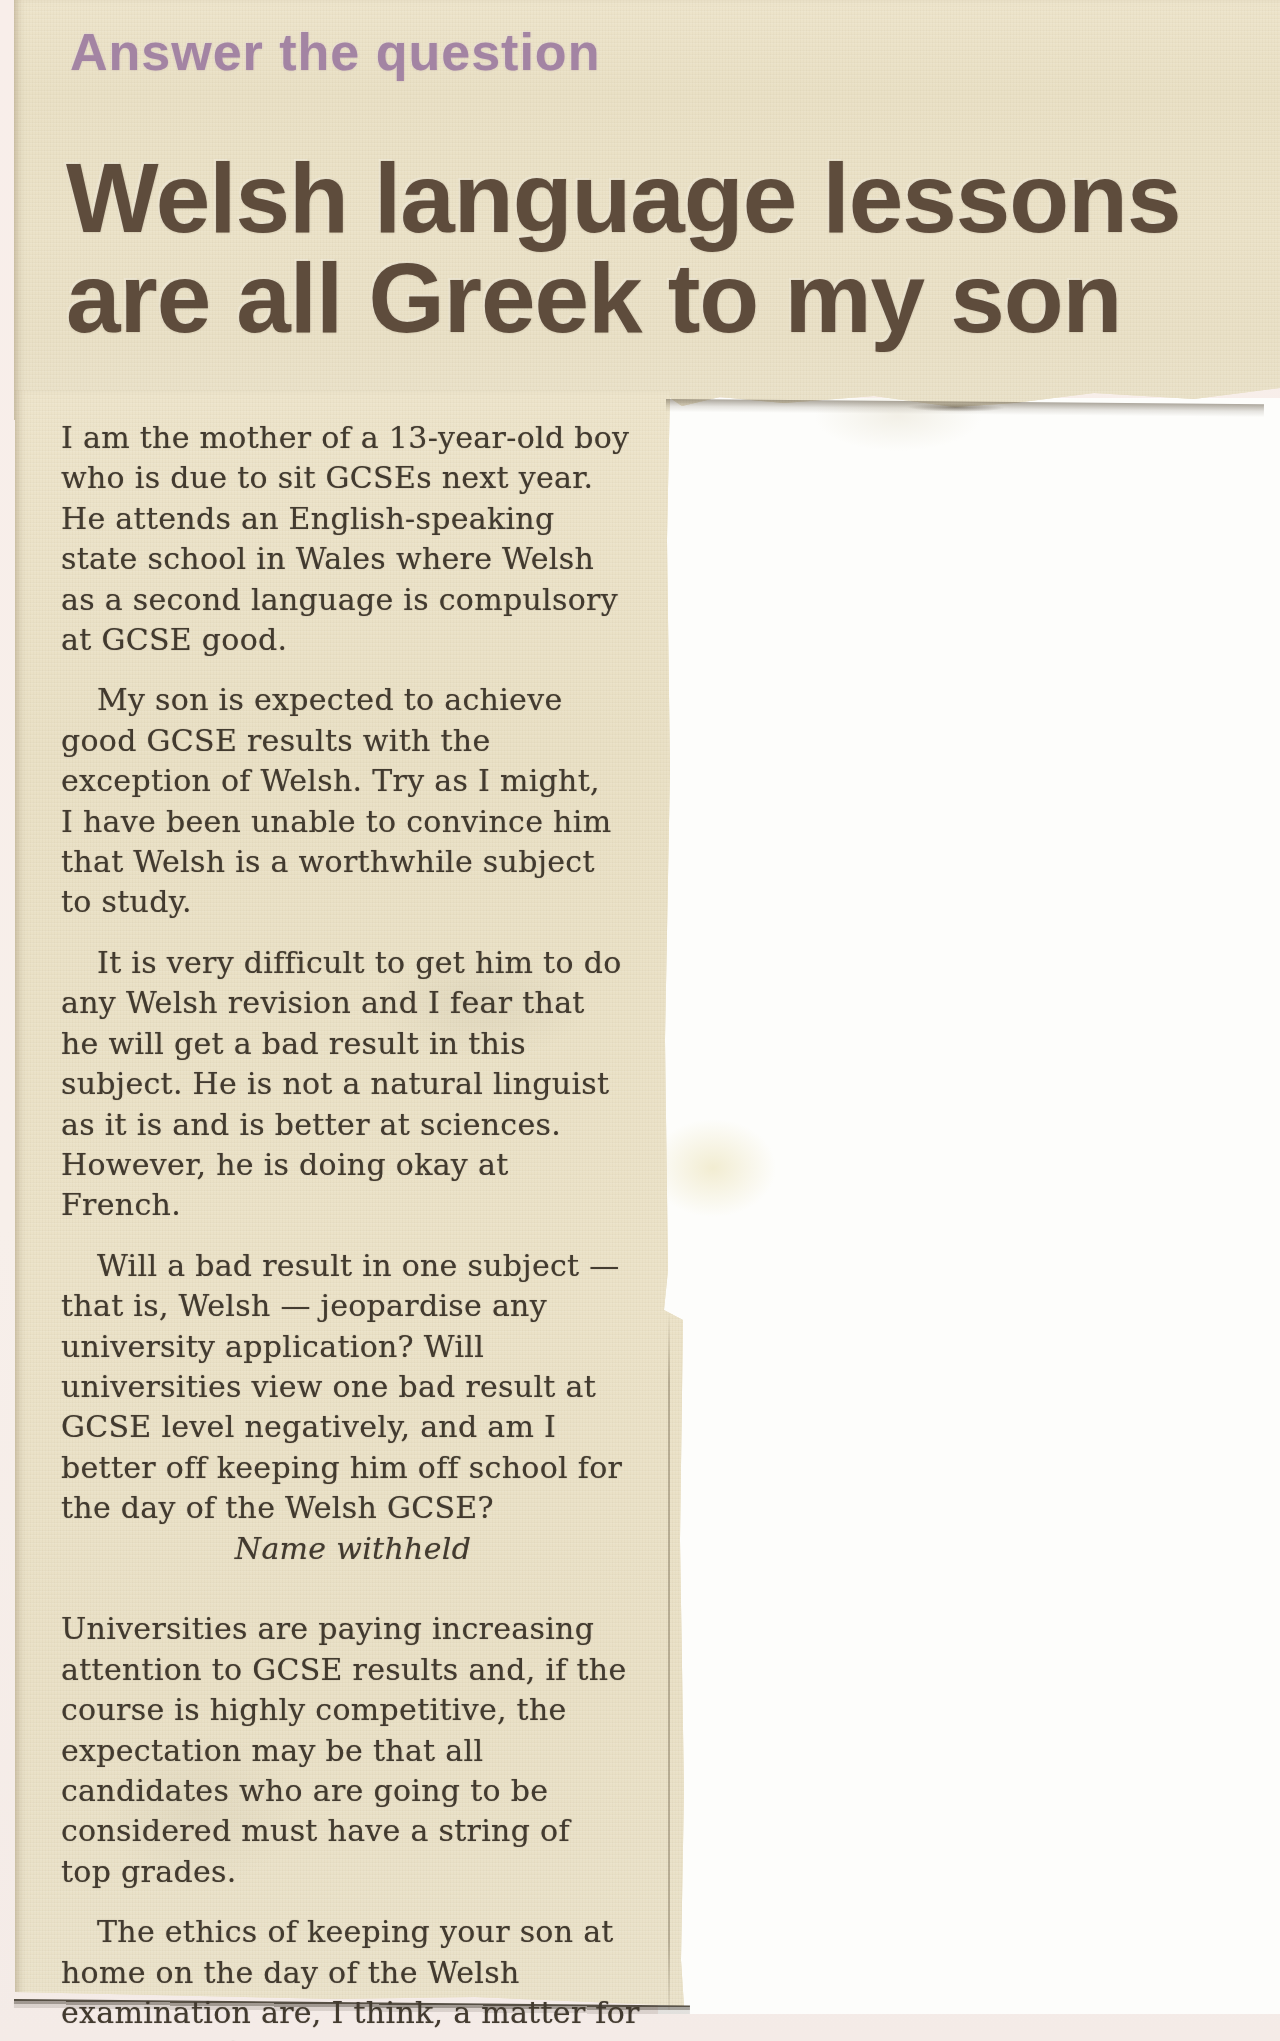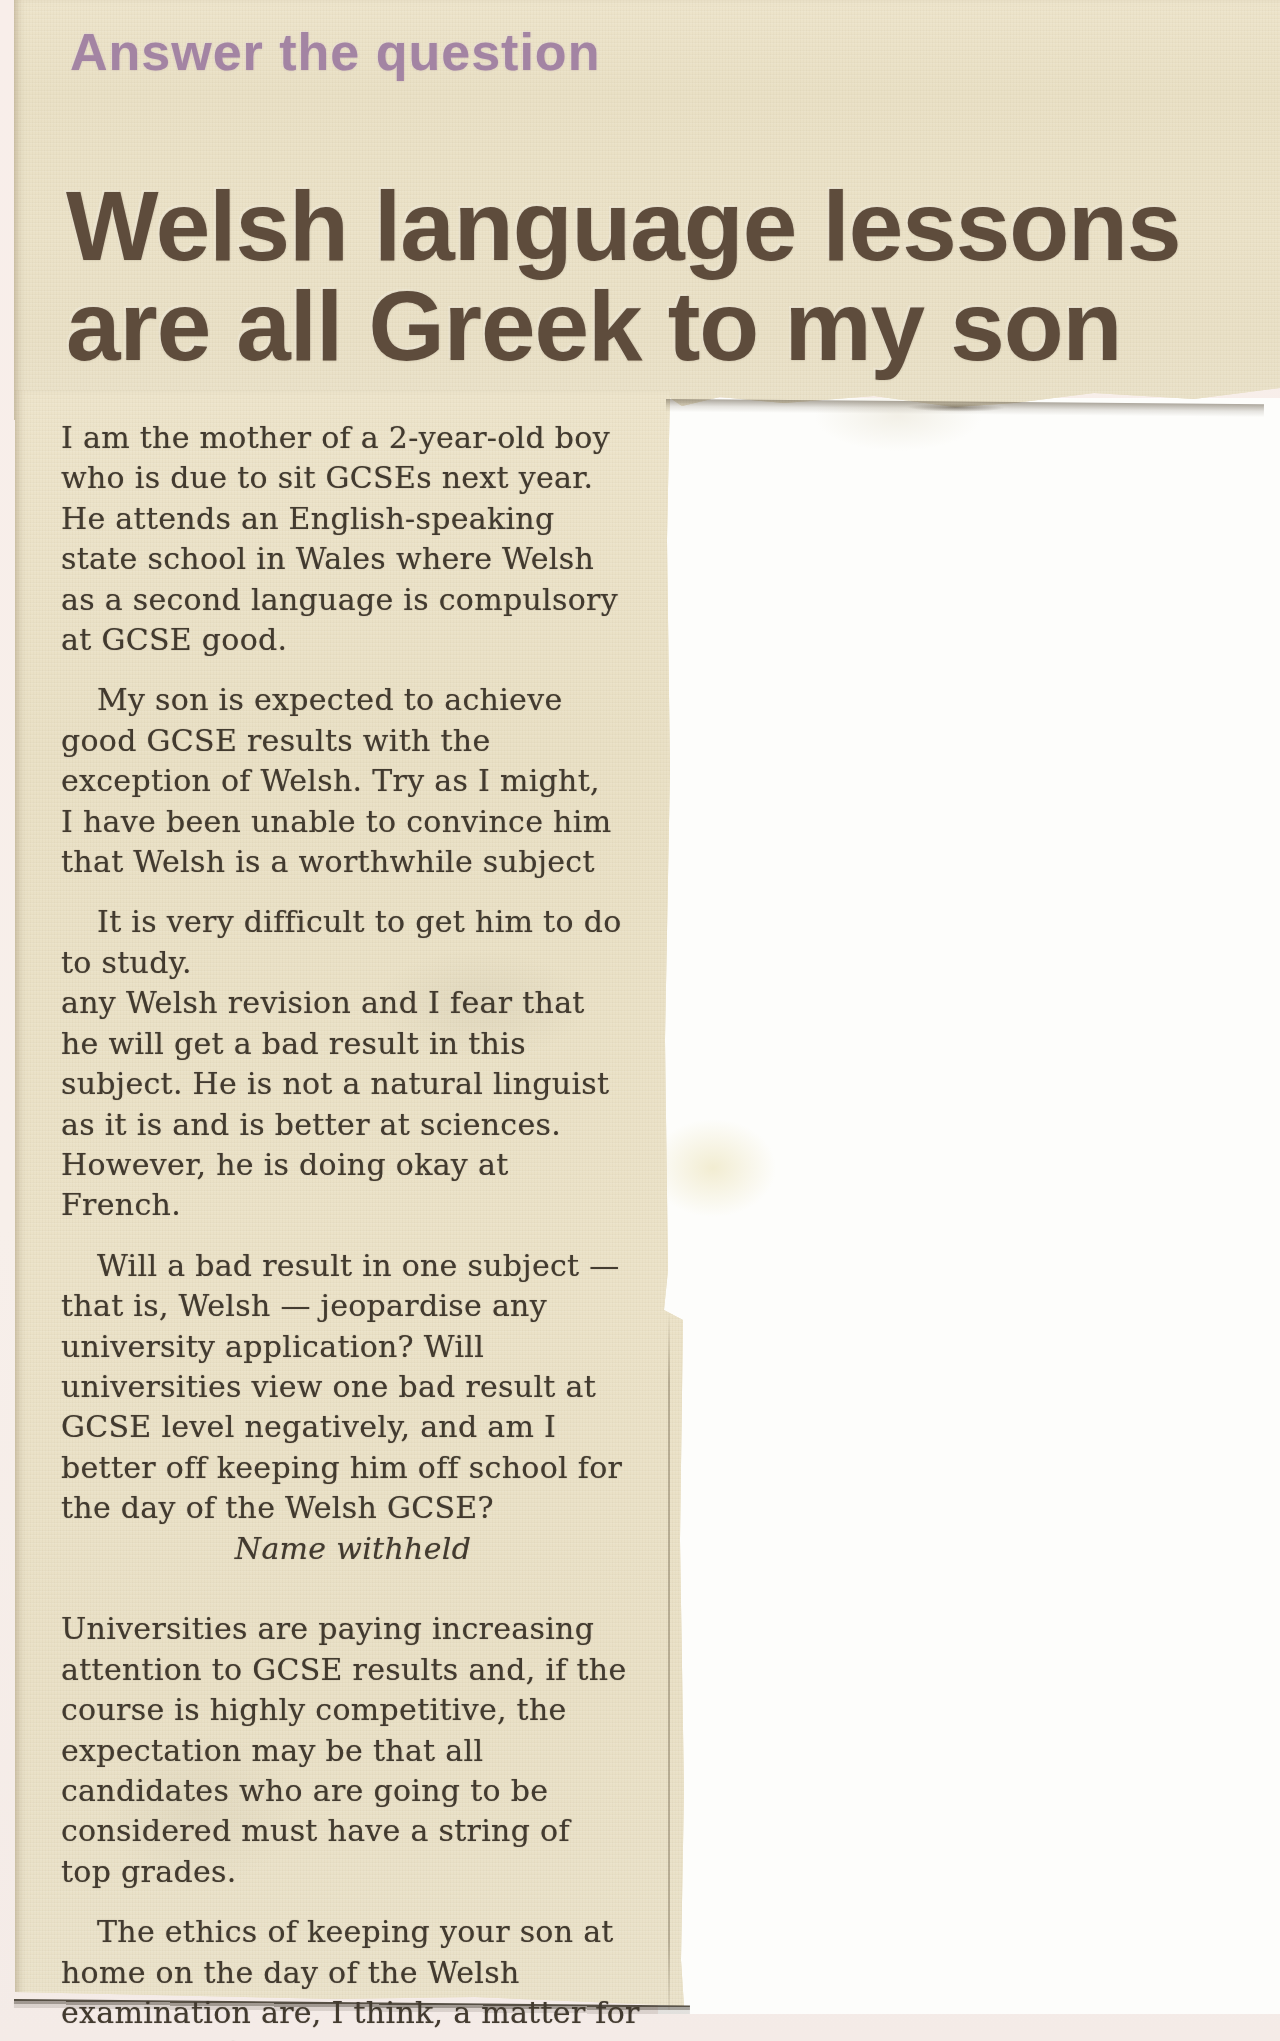--- a/index.html
+++ b/index.html
@@ -74,21 +74,21 @@
     position:absolute; left:70px; top:6px;
     font-family:"Liberation Sans", sans-serif; font-weight:bold;
     font-size:52px; line-height:92px; letter-spacing:1px;
     color: var(--accent, #a384a3);
     text-shadow: 0 0 2px rgba(163,132,163,0.45), -1px -1px 0 rgba(255,255,255,0.2);
     white-space:nowrap;
   }
 
   
   .headline {
-    position:absolute; left:66px; top:176px;
+    position:absolute; left:66px; top:148px;
     font-family:"Liberation Sans", sans-serif; font-weight:bold;
     font-size:98px; line-height:100px; letter-spacing:-1px;
     color: var(--headline, #5e4c3c);
     text-shadow: -2px -2px 0 rgba(255,255,255,0.22), 0 0 2px rgba(94,76,60,0.35);
     white-space:nowrap;
   }
 
   
   .letter-body {
     position:absolute; left:61px; top:418px; width:586px;
@@ -118,33 +118,33 @@
   <div class="stain-b"></div>
 
   <div class="kicker">Answer the question</div>
 
   <div class="headline">
     <div>Welsh language lessons</div>
     <div>are all Greek to my son</div>
   </div>
 
   <div class="letter-body">
-      <div class="line">I am the mother of a 2-year-old boy</div>
+      <div class="line">I am the mother of a 13-year-old boy</div>
       <div class="line">who is due to sit GCSEs next year.</div>
       <div class="line">He attends an English-speaking</div>
       <div class="line">state school in Wales where Welsh</div>
       <div class="line">as a second language is compulsory</div>
       <div class="line">at GCSE good.</div>
       <div class="line indent">My son is expected to achieve</div>
       <div class="line">good GCSE results with the</div>
       <div class="line">exception of Welsh. Try as I might,</div>
       <div class="line">I have been unable to convince him</div>
       <div class="line">that Welsh is a worthwhile subject</div>
+      <div class="line">to study.</div>
       <div class="line indent">It is very difficult to get him to do</div>
-      <div class="line">to study.</div>
       <div class="line">any Welsh revision and I fear that</div>
       <div class="line">he will get a bad result in this</div>
       <div class="line">subject. He is not a natural linguist</div>
       <div class="line">as it is and is better at sciences.</div>
       <div class="line">However, he is doing okay at</div>
       <div class="line">French.</div>
       <div class="line indent">Will a bad result in one subject —</div>
       <div class="line">that is, Welsh — jeopardise any</div>
       <div class="line">university application? Will</div>
       <div class="line">universities view one bad result at</div>

